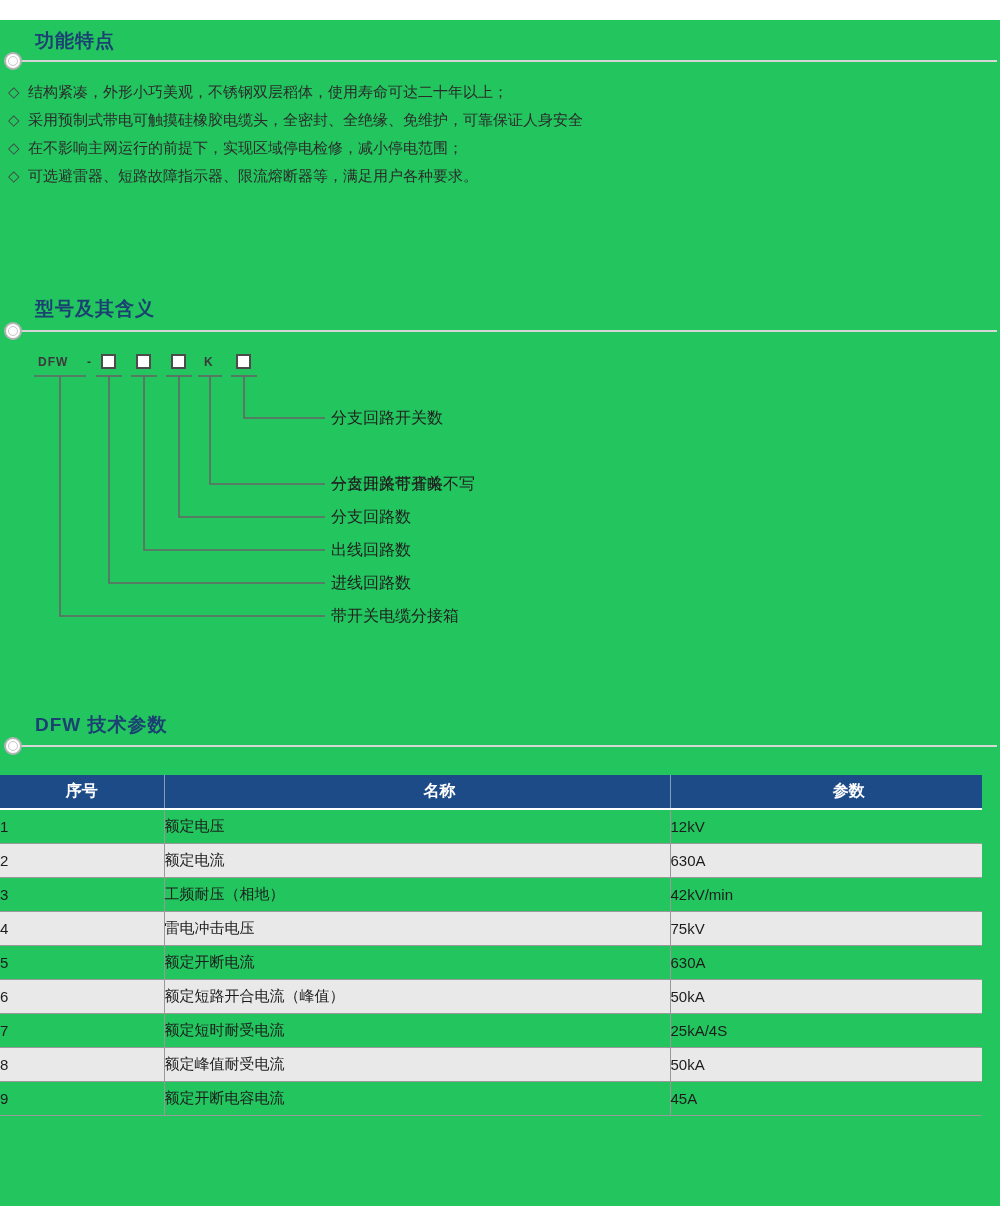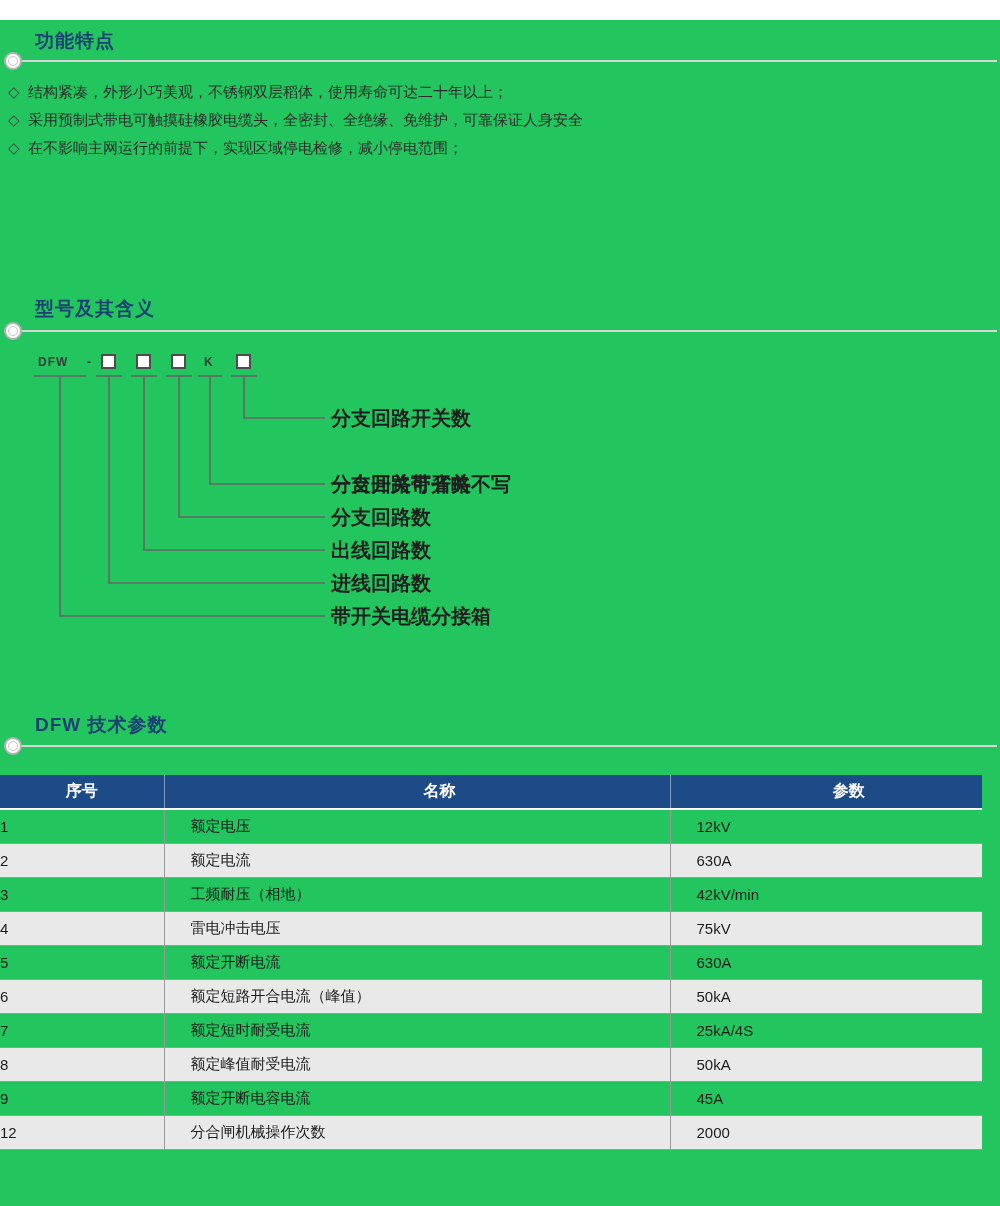--- a/index.html
+++ b/index.html
@@ -35,37 +35,37 @@
   .code-letter {
     position:absolute; top:6px; font-size:12px; font-weight:bold; color:#3a3a3a;
     letter-spacing:1px; line-height:22px;
   }
   .code-box {
     position:absolute; top:9px; width:15px; height:15px;
     border:2px solid #4c4c4c; background:#fff;
   }
   .diag-label {
     position:absolute; left:301px; height:22px; line-height:22px;
-    font-size:20px; font-weight:700; color:#1f1f1f; white-space:nowrap;
+    font-size:16px; font-weight:400; color:#1f1f1f; white-space:nowrap;
   }
   
   .spec-table {
     position:absolute; left:0; top:755px; width:982px;
     border-collapse:collapse; table-layout:fixed; 
   }
   .spec-table th {
     background:#1d4b87; color:#ffffff; font-size:16px; font-weight:600;
     height:34px; border-bottom:2px solid #ffffff;
   }
   .spec-table th + th { border-left:1px solid rgba(255,255,255,0.45);padding-left:45px; }
   .spec-table td {
     font-size:15px; color:#1c1c1c; height:34px;
     border-top:1px solid #9a9a9a;
   }
-  .spec-table td + td { border-left:1px solid #999999;padding-left:26px; }
+  .spec-table td + td { border-left:1px solid #999999; }
   .spec-table tbody tr:nth-child(even) td { background:#e9e9ea; }
   .spec-table tbody tr:last-child td { border-bottom:1px solid #9a9a9a; }
   .col-no { width:164px; }
   .col-name { width:506px; }
   .col-param { width:312px; }
 </style>
 </head>
 <body>
 
 <div class="page">
@@ -79,20 +79,23 @@
   <div class="features">
     <div class="feat">
       <span class="bullet">◇</span><span>结构紧凑，外形小巧美观，不锈钢双层稻体，使用寿命可达二十年以上；</span>
     </div>
     <div class="feat">
       <span class="bullet">◇</span><span>采用预制式带电可触摸硅橡胶电缆头，全密封、全绝缘、免维护，可靠保证人身安全</span>
     </div>
     <div class="feat">
       <span class="bullet">◇</span><span>在不影响主网运行的前提下，实现区域停电检修，减小停电范围；</span>
     </div>
+    <div class="feat">
+      <span class="bullet">◇</span><span>可选避雷器、短路故障指示器、限流熔断器等，满足用户各种要求。</span>
+    </div>
   </div>
 
   <div class="sec-title" style="top:276px">型号及其含义</div>
   <div class="ruler" style="top:301px">
     <span class="ring"></span>
     <span class="rule-line"></span>
   </div>
 
   <div class="diagram">
     <svg width="640" height="300" viewBox="0 0 640 300">
@@ -190,21 +193,16 @@
       <tr>
         <td>8</td>
         <td>额定峰值耐受电流</td>
         <td>50kA</td>
       </tr>
       <tr>
         <td>9</td>
         <td>额定开断电容电流</td>
         <td>45A</td>
       </tr>
-      <tr>
-        <td>12</td>
-        <td>分合闸机械操作次数</td>
-        <td>2000</td>
-      </tr>
     </tbody>
   </table>
 
 </div>
 
 </body></html>

